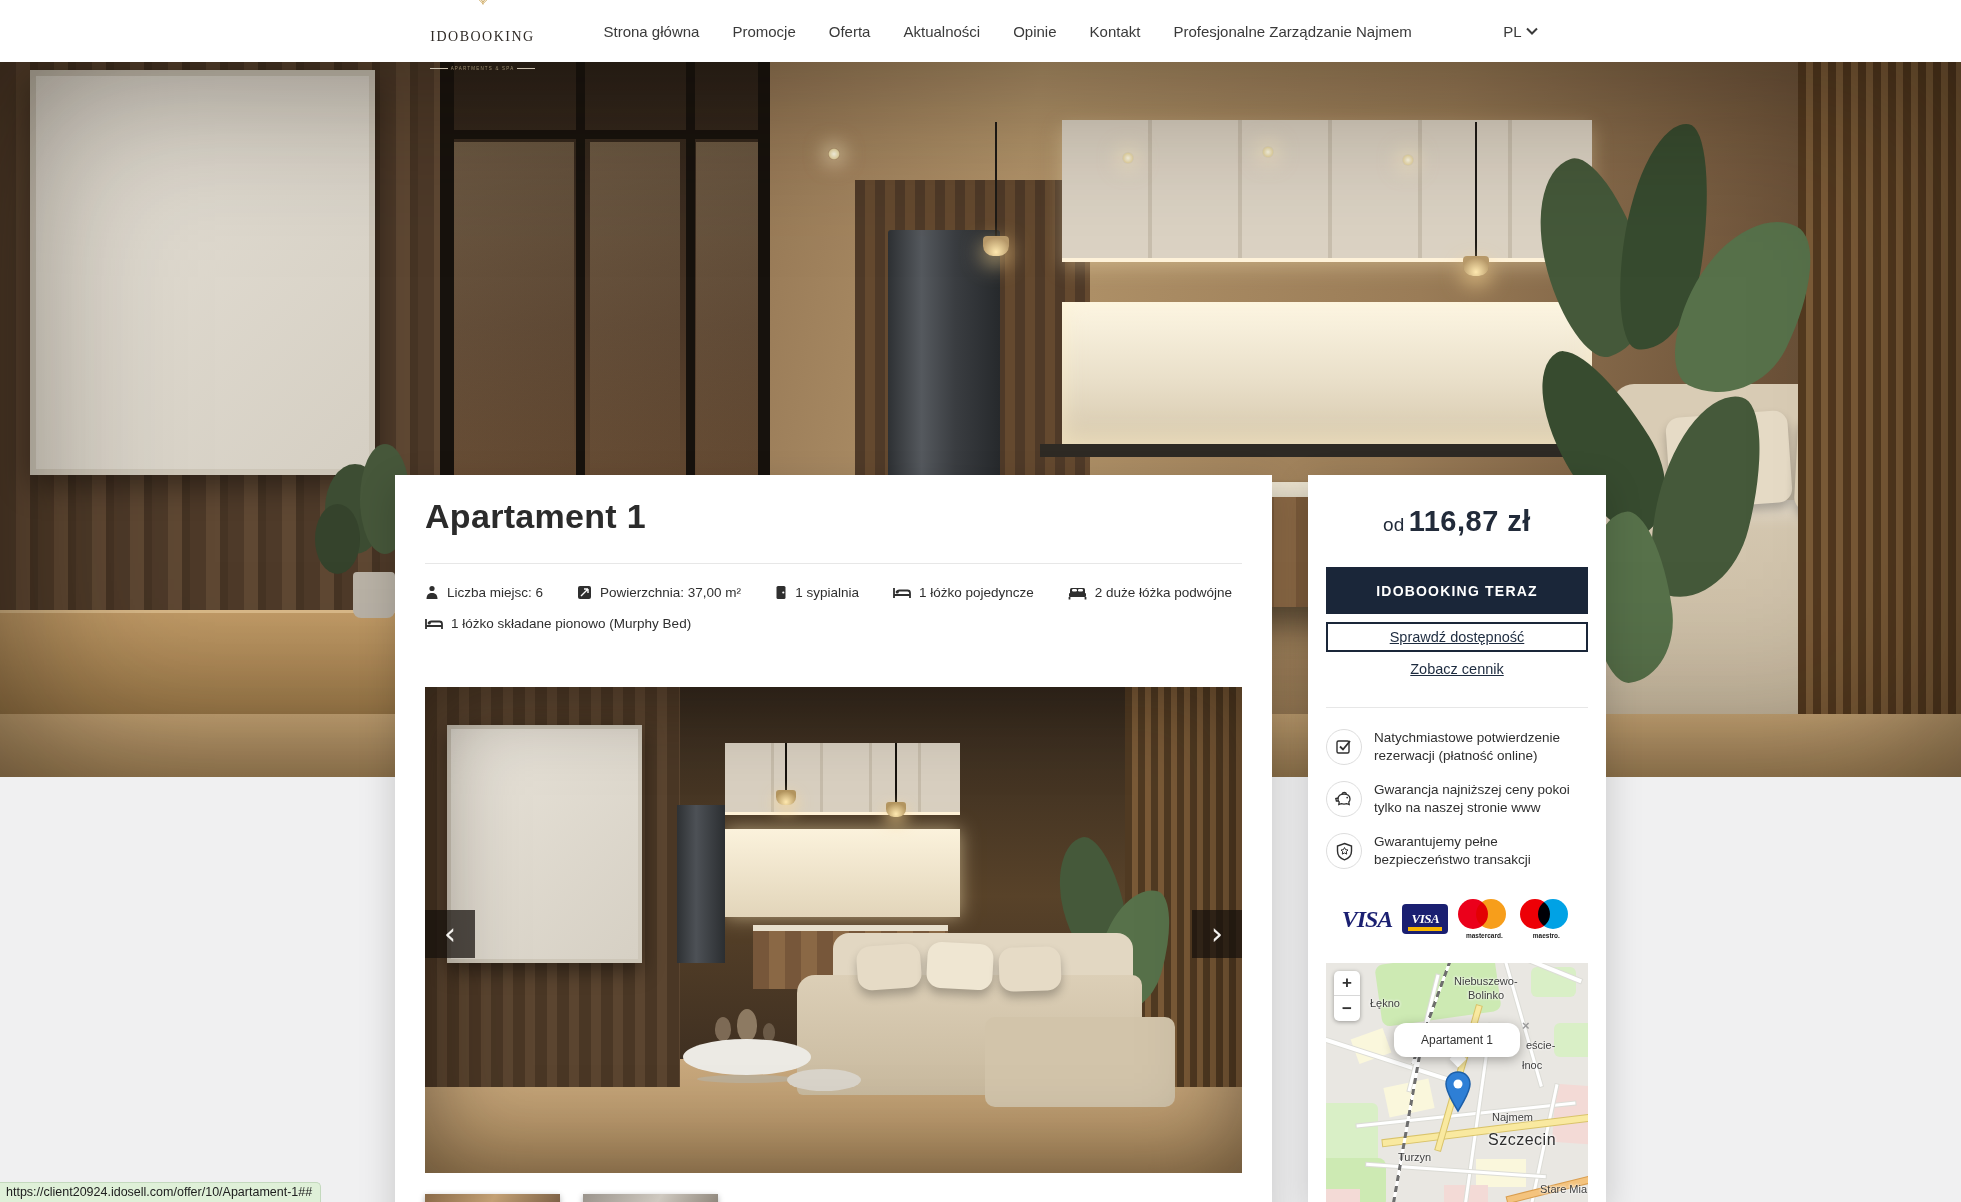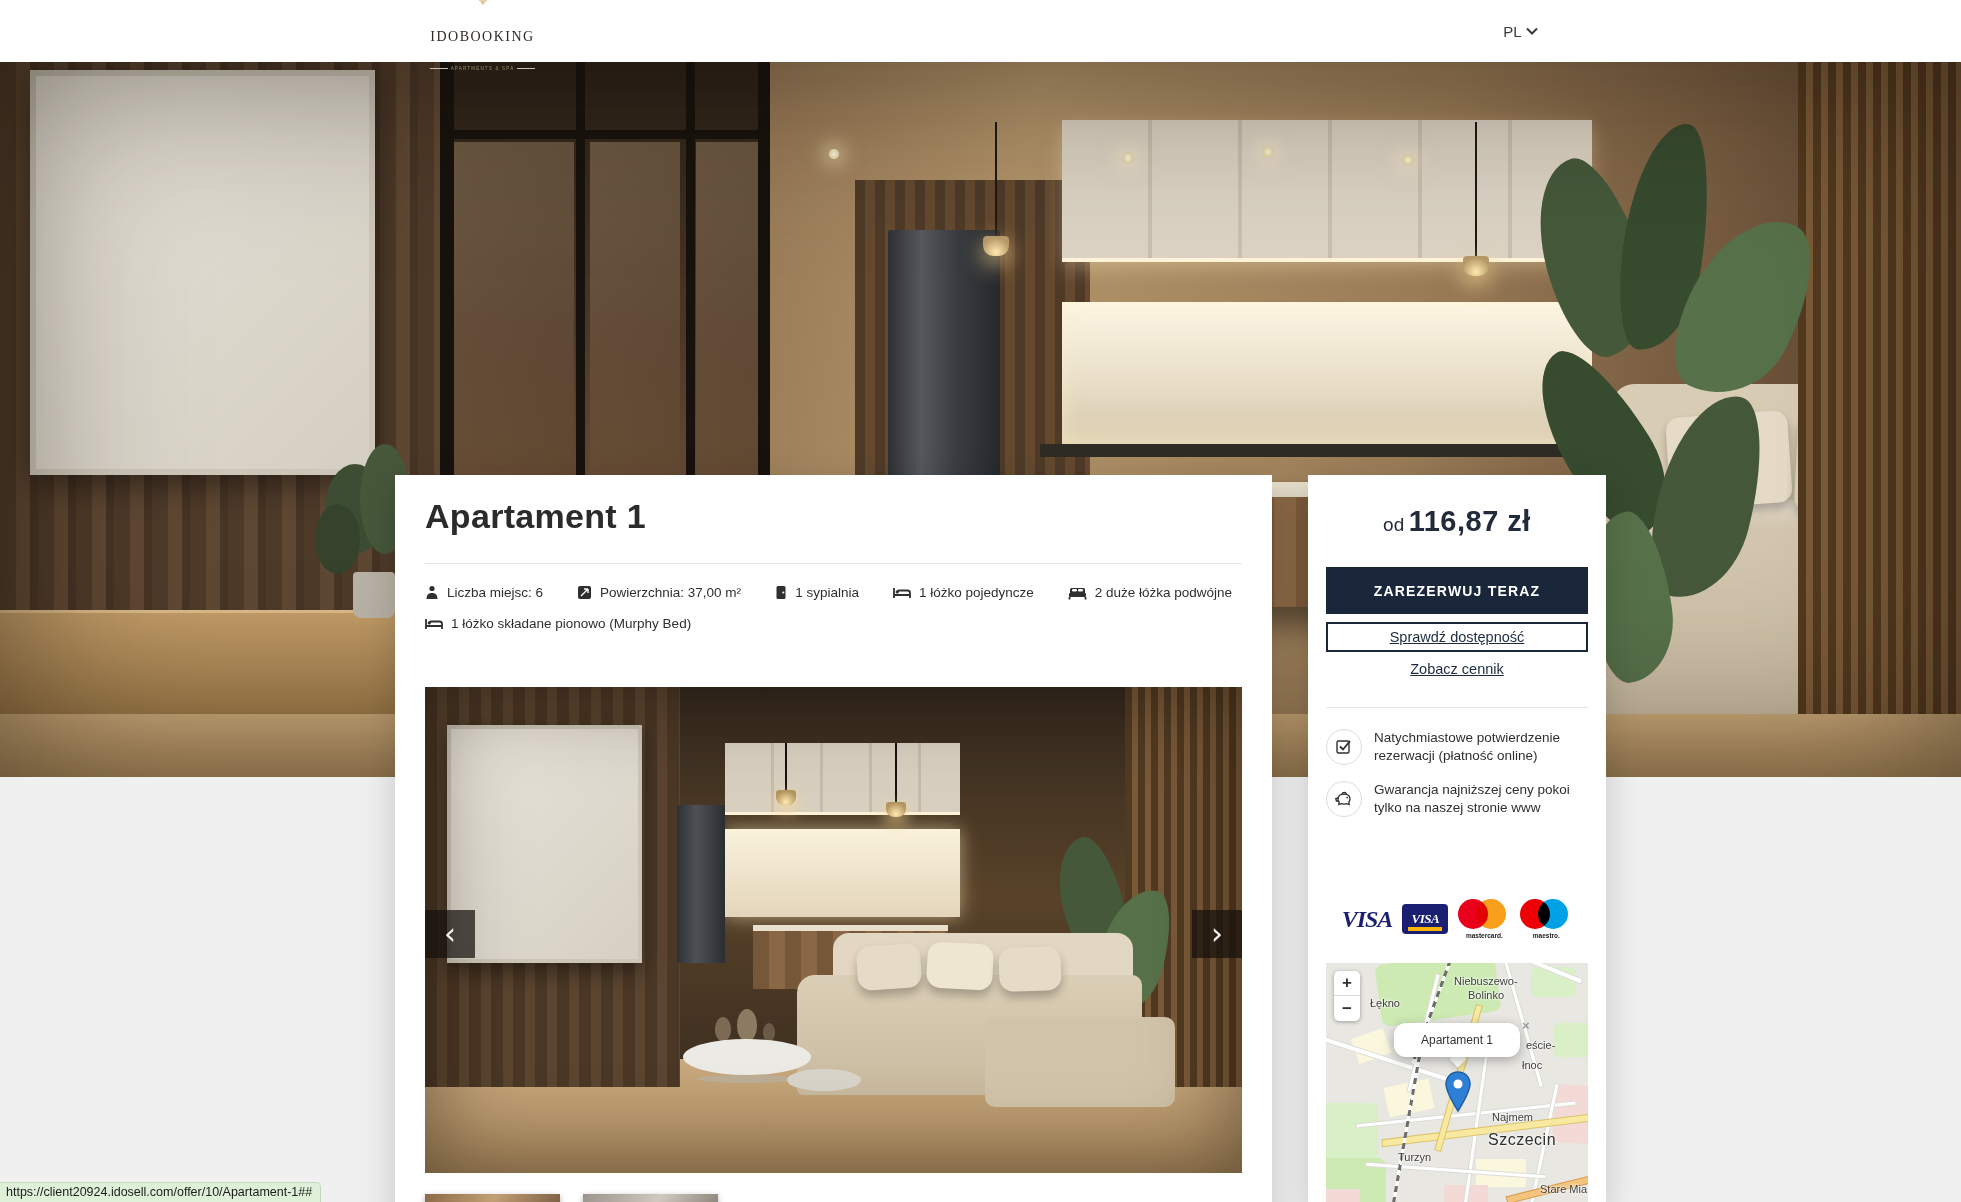--- a/index.html
+++ b/index.html
@@ -243,20 +243,29 @@
           <g fill="none" stroke="#c9a254" stroke-width="1">
             <rect x="8" y="3" width="8" height="8" transform="rotate(45 12 7)"></rect>
             <rect x="9.5" y="4.5" width="5" height="5" transform="rotate(45 12 7)"></rect>
             <line x1="12" y1="0" x2="12" y2="14"></line>
               <line x1="5" y1="7" x2="19" y2="7"></line>
           </g>
         </svg>
         <div class="logo-brand">IDOBOOKING</div>
         <div class="logo-tag">APARTMENTS &amp; SPA</div>
       </div>
+      <nav class="nav">
+        <a>Strona główna</a>
+        <a>Promocje</a>
+        <a>Oferta</a>
+        <a>Aktualności</a>
+        <a>Opinie</a>
+        <a>Kontakt</a>
+        <a>Profesjonalne Zarządzanie Najmem</a>
+      </nav>
       <div class="lang">
         <span>PL</span>
         <svg width="12" height="8" viewBox="0 0 12 8">
           <path d="M1 1.5 L6 6.5 L11 1.5" fill="none" stroke="#3a3a3a" stroke-width="2"></path>
         </svg>
       </div>
     </div>
   </div>
 
   <div class="main-card">
@@ -358,21 +367,21 @@
       <div class="thumb"></div>
       <div class="thumb t2"></div>
     </div>
   </div>
 
   <div class="side-card">
     <div class="price-row">
       <span class="price-prefix">od</span>
       <span class="price-value">116,87 zł</span>
     </div>
-    <button class="btn-reserve">ZAREZERWUJ TERAZ</button>
+    <button class="btn-reserve">IDOBOOKING TERAZ</button>
     <div class="btn-check">
       <span>Sprawdź dostępność</span>
     </div>
     <div class="link-prices">
       <span>Zobacz cennik</span>
     </div>
     <div class="side-divider"></div>
 
     <div class="guarantees">
       <div class="g-row">
@@ -389,20 +398,29 @@
           <svg width="20" height="17" viewBox="0 0 20 17">
             <g fill="none" stroke="#2f2f2f" stroke-width="1.3">
               <path d="M4 8 c0-3 2.5-5 6-5 c3.5 0 6 2 6 5 c0 1.2-.4 2.2-1.2 3 l.4 2.5 l-2.4-.8 c-.8.3-1.8.4-2.8.4 c-1 0-2-.1-2.8-.4 l-2.4.8 l.4-2.5 C4.4 10.2 4 9.2 4 8 Z"></path>
               <path d="M4.5 7 L1.8 7.6 L2.4 10 L4.6 10"></path>
               <path d="M8 3.2 C8.3 2 9.2 1.3 10.3 1.3 C11.4 1.3 12.2 2 12.4 3.1"></path>
             </g>
               <circle cx="13.2" cy="6.6" r=".9" fill="#2f2f2f"></circle>
           </svg>
         </div>
         <div class="g-txt">Gwarancja najniższej ceny pokoi tylko na naszej stronie www</div>
+      </div>
+      <div class="g-row">
+        <div class="g-ico">
+          <svg width="17" height="19" viewBox="0 0 17 19">
+            <path d="M8.5 1.5 L15.5 4 V9 C15.5 13.5 12.7 16.5 8.5 17.8 C4.3 16.5 1.5 13.5 1.5 9 V4 Z" fill="none" stroke="#2f2f2f" stroke-width="1.4"></path>
+            <path d="M8.5 5.5 l1.1 2.2 2.4.3 -1.7 1.7 .4 2.4 -2.2-1.1 -2.2 1.1 .4-2.4 -1.7-1.7 2.4-.3 Z" fill="none" stroke="#2f2f2f" stroke-width="1"></path>
+          </svg>
+        </div>
+        <div class="g-txt">Gwarantujemy pełne bezpieczeństwo transakcji</div>
       </div>
     </div>
 
     <div class="payments">
       <span class="pay-visa">VISA</span>
       <span class="pay-ve">
         <b>VISA</b>
           <i></i>
       </span>
       <span class="pay-mc">

